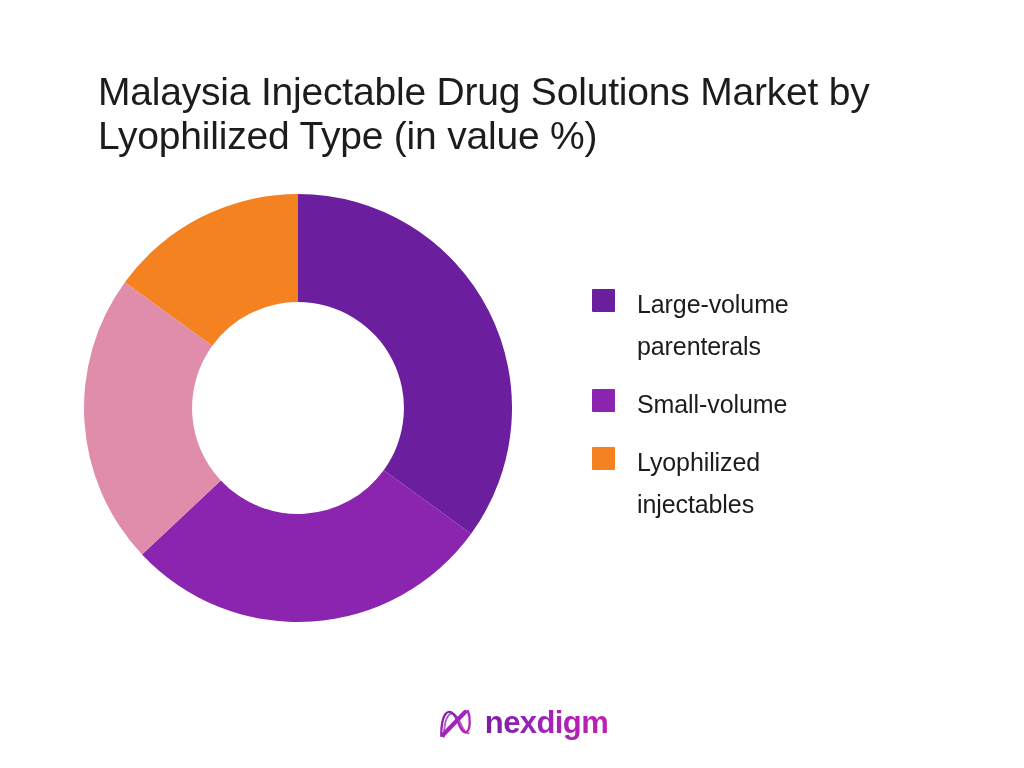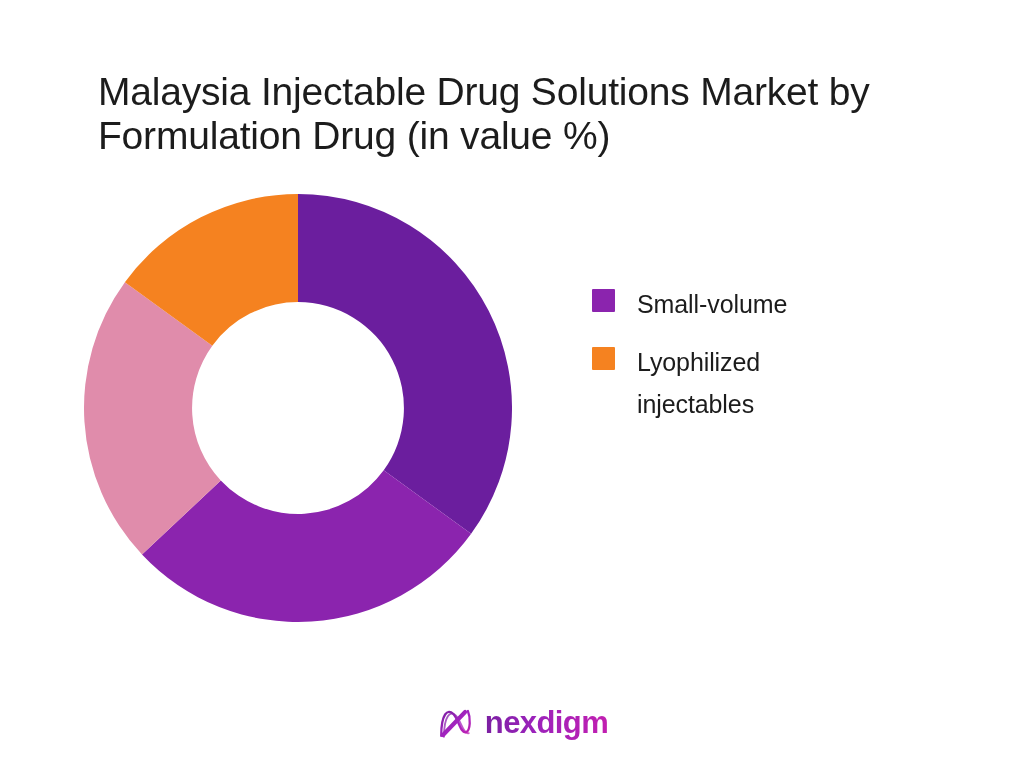--- a/index.html
+++ b/index.html
@@ -104,35 +104,42 @@
     color: #a31fb0;
     -webkit-text-fill-color: transparent;
     line-height: 46px;
   }
 </style>
 </head>
 <body>
 
 <div id="chart-title">
   <span class="title-line">Malaysia Injectable Drug Solutions Market by</span>
-  <span class="title-line">Formulation Drug (in value %)</span>
+  <span class="title-line">Lyophilized Type (in value %)</span>
 </div>
 
 <div id="donut-wrap">
   <svg id="donut-svg" viewBox="0 0 428 428">
     <g id="donut-slices">
         <path d="M 214 0 A 214 214 0 0 1 387.12963679623874 339.7860439905892 L 299.6991702141382 276.2640917753416 A 105.92999999999999 105.92999999999999 0 0 0 214 108.07000000000001 Z" fill="#6B1E9E"></path>
         <path d="M 387.12963679623874 339.7860439905892 A 214 214 0 0 1 58.00071373181791 360.49308066873937 L 136.78035329724986 286.51407493102596 A 105.92999999999999 105.92999999999999 0 0 0 299.6991702141382 276.2640917753416 Z" fill="#8B24AE"></path>
         <path d="M 58.00071373181791 360.49308066873937 A 214 214 0 0 1 40.87036320376123 88.21395600941078 L 128.30082978586182 151.73590822465835 A 105.92999999999999 105.92999999999999 0 0 0 136.78035329724986 286.51407493102596 Z" fill="#E08CAB"></path>
         <path d="M 40.87036320376123 88.21395600941078 A 214 214 0 0 1 213.99999999999997 0 L 213.99999999999997 108.07000000000001 A 105.92999999999999 105.92999999999999 0 0 0 128.30082978586182 151.73590822465835 Z" fill="#F58220"></path>
       </g>
   </svg>
 </div>
 
 <div id="legend">
+    <div class="legend-item">
+      <span class="legend-swatch" style="background: rgb(107, 30, 158);"></span>
+      <span class="legend-label">
+        <span class="lg-line">Large-volume</span>
+        <span class="lg-line">parenterals</span>
+      </span>
+    </div>
     <div class="legend-item">
       <span class="legend-swatch" style="background: rgb(139, 36, 174);"></span>
       <span class="legend-label">
         <span class="lg-line">Small-volume</span>
       </span>
     </div>
     <div class="legend-item">
       <span class="legend-swatch" style="background: rgb(245, 130, 32);"></span>
       <span class="legend-label">
         <span class="lg-line">Lyophilized</span>

